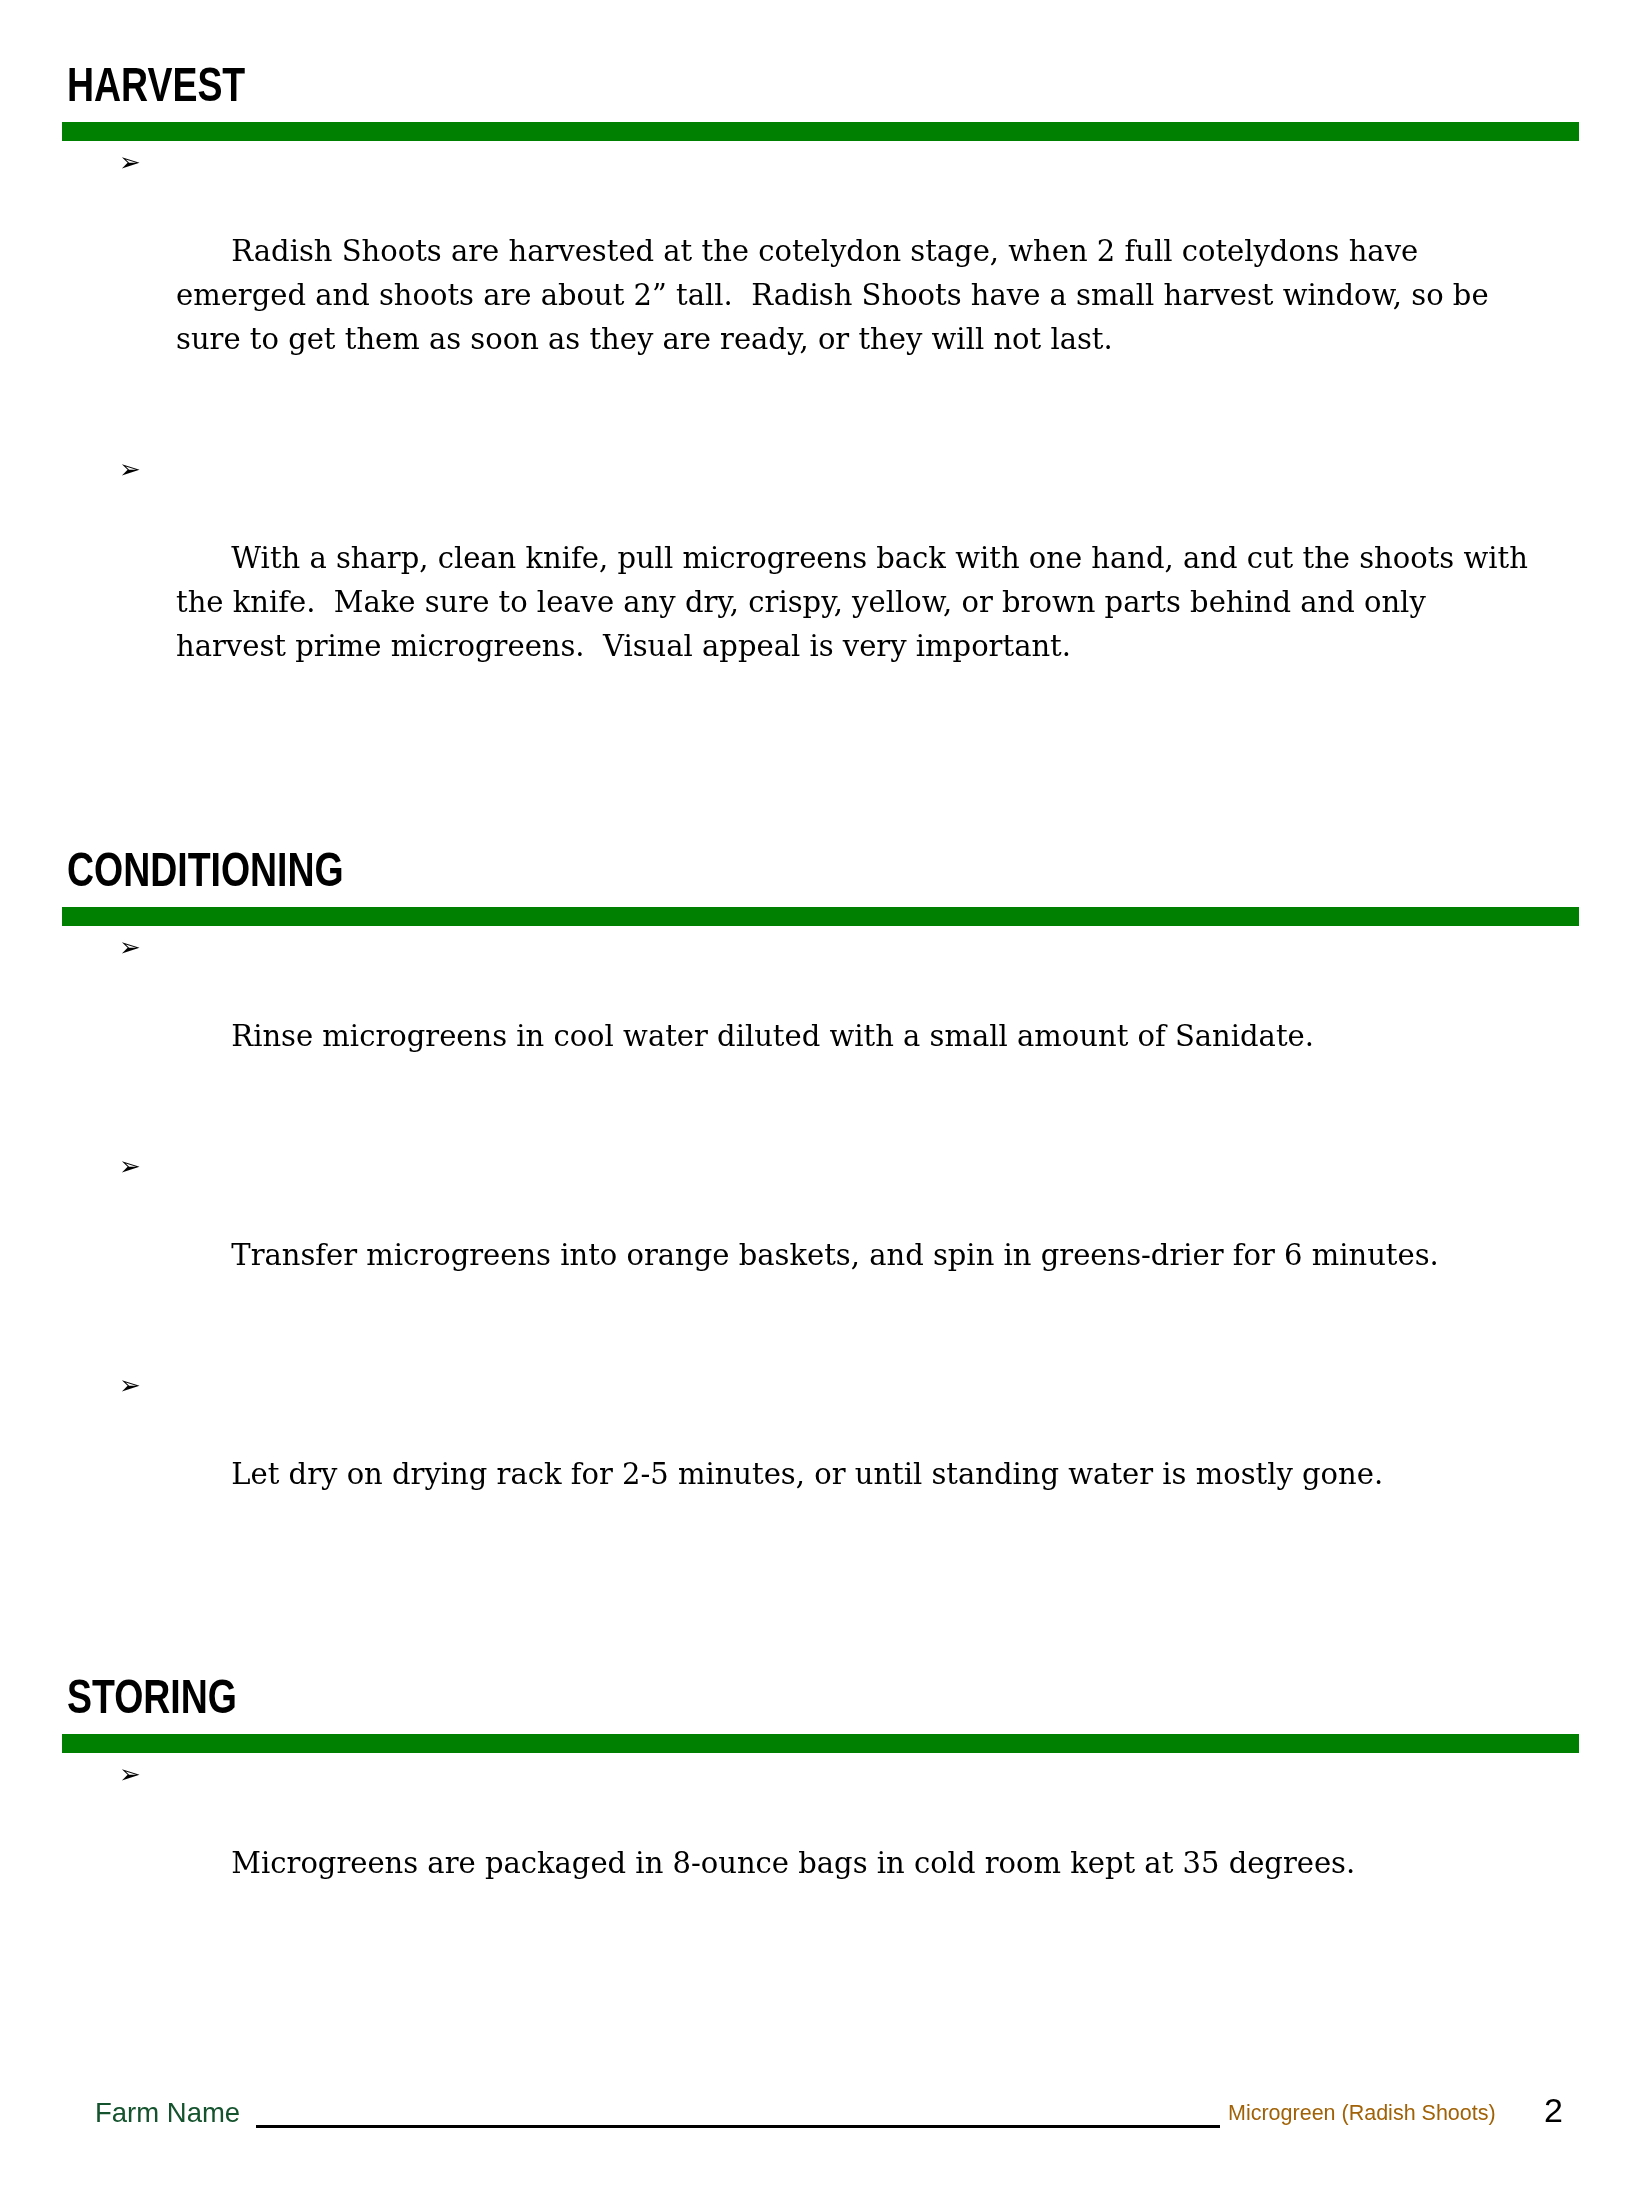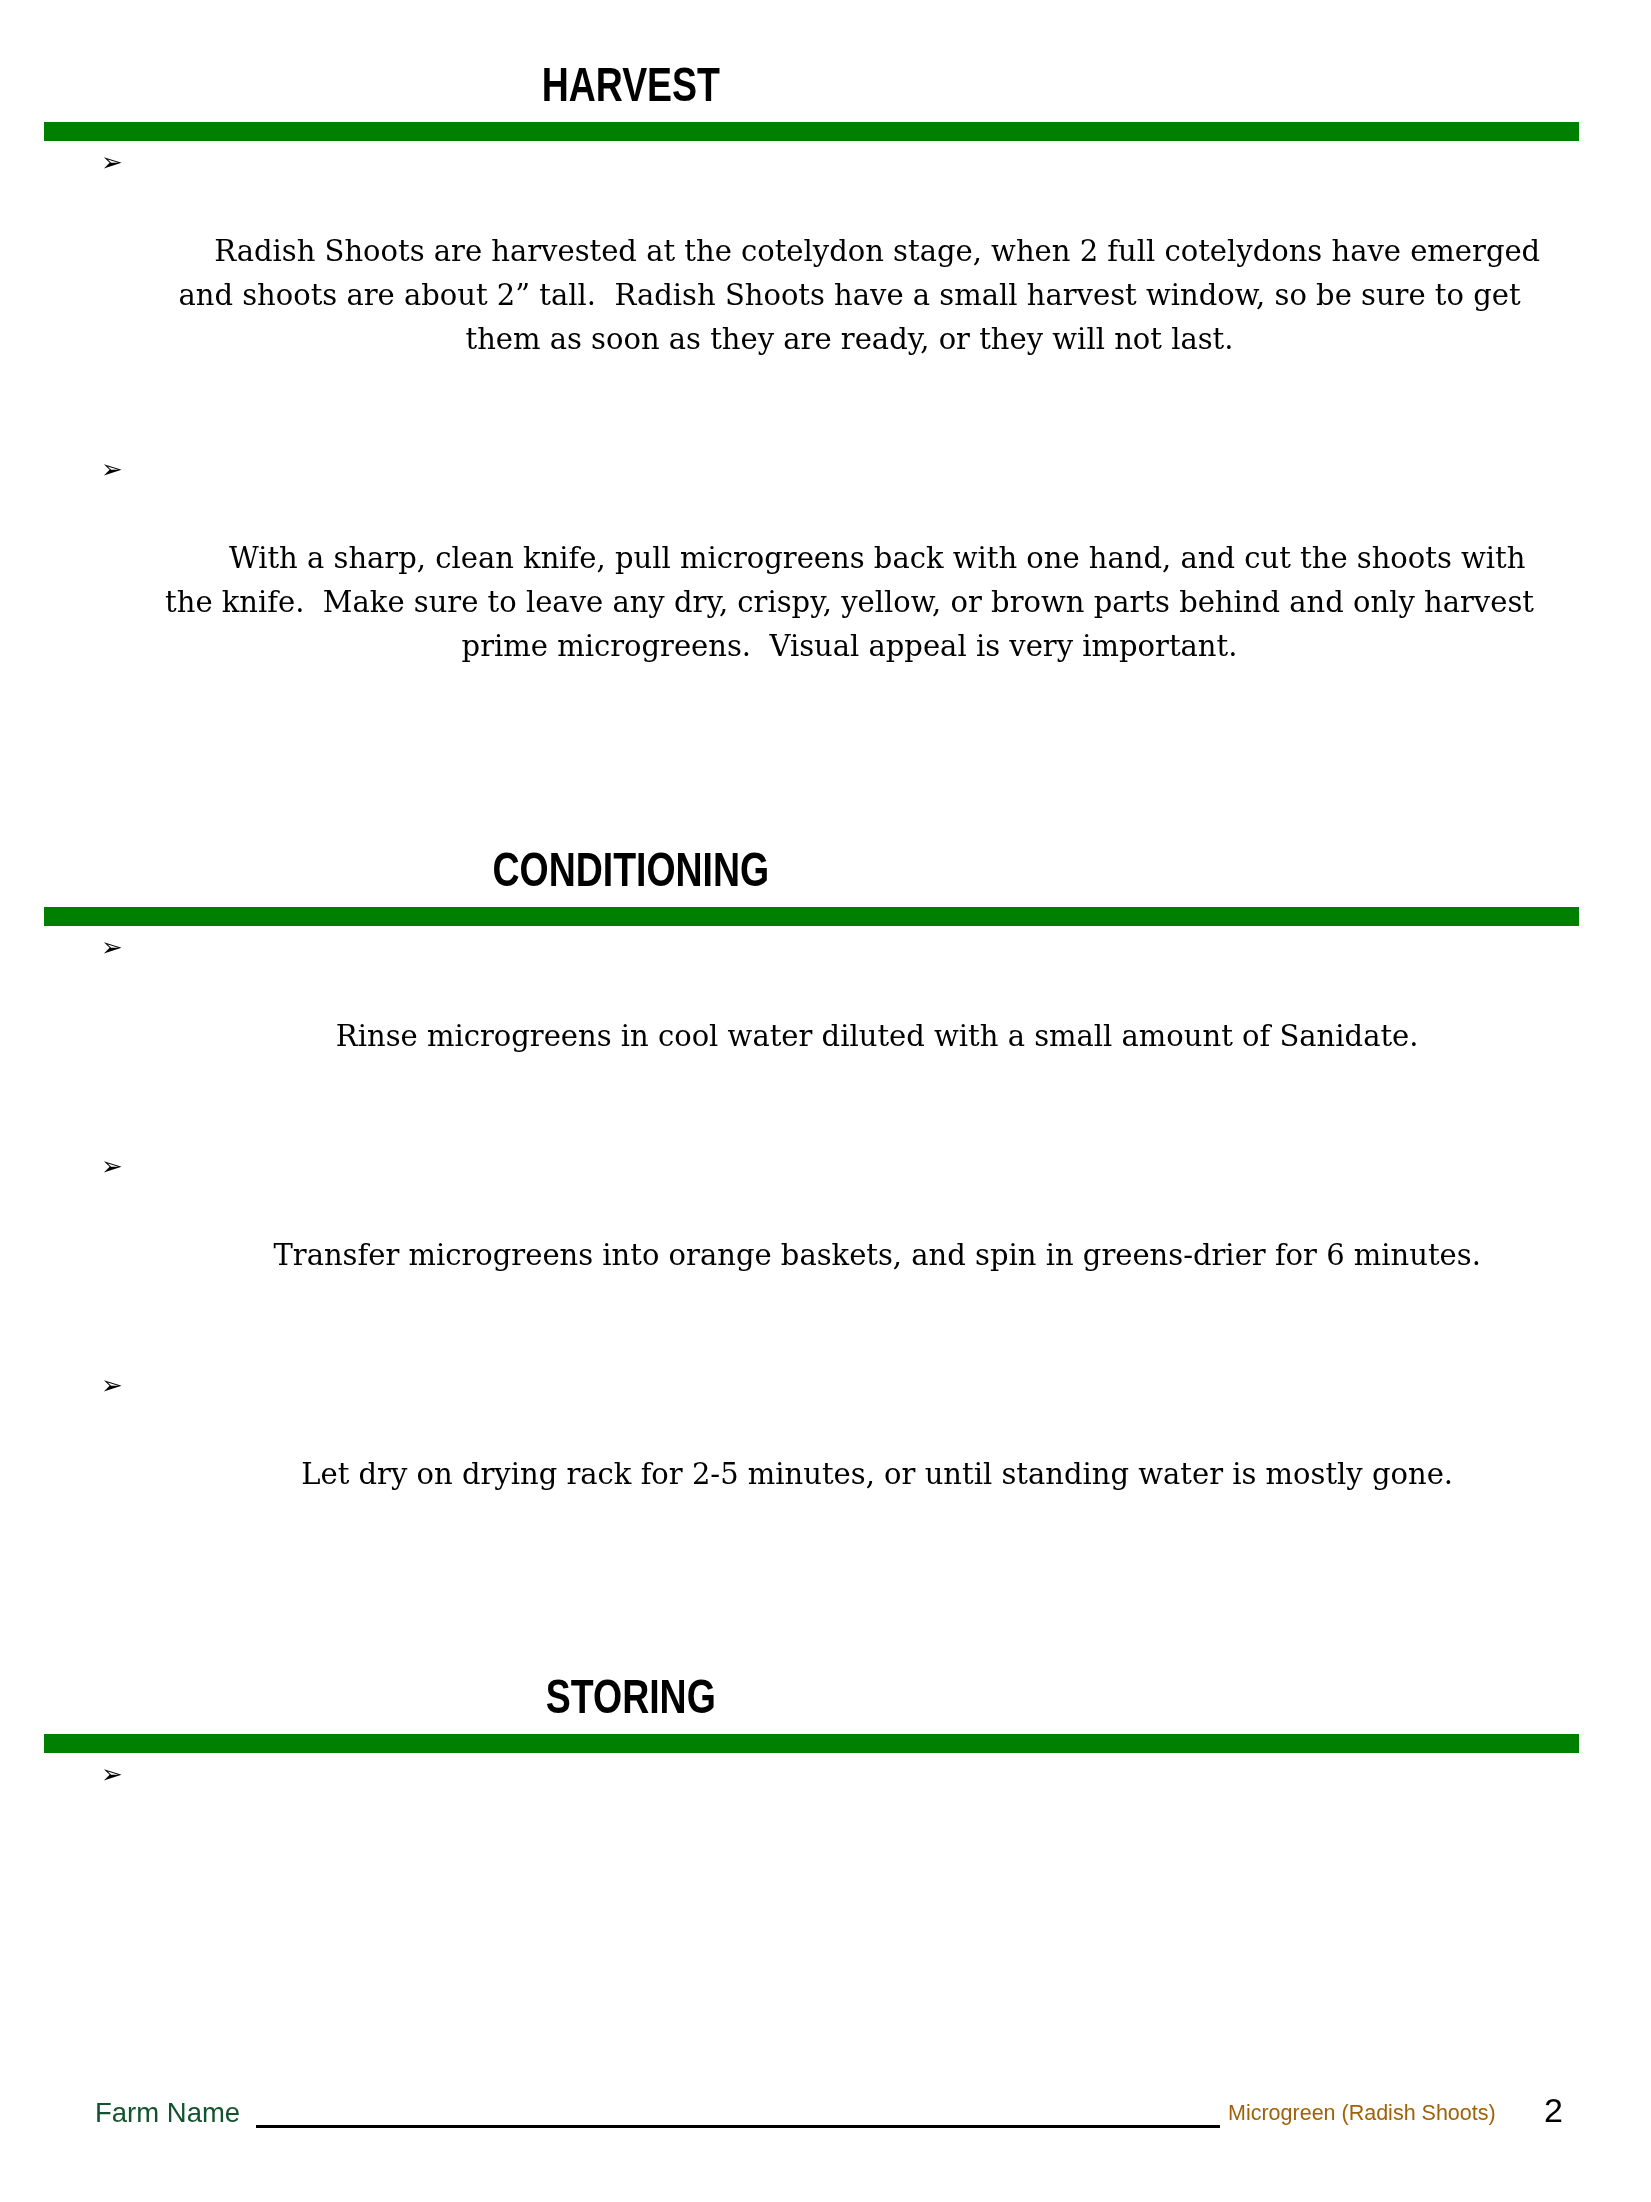--- a/index.html
+++ b/index.html
@@ -3,24 +3,23 @@
 <meta charset="utf-8">
 <style>
   * { margin: 0; padding: 0; box-sizing: border-box; }
   html, body { background: #ffffff; }
   .page {
     position: relative;
     width: 1579px;
     height: 2203px;
     background: #ffffff;
     overflow: hidden;
-    padding: 0 38px 0 44px;
+    padding: 0 38px 0 62px;
     font-family: "DejaVu Serif", serif;
     color: #000000;
-    text-align: center;
   }
   .section-title {
     font-family: "Liberation Sans", sans-serif;
     font-weight: 700;
     font-size: 48px;
     line-height: 1.0;
     color: #000000;
     letter-spacing: 0px;
     transform: scaleX(0.78);
     transform-origin: left center;
@@ -136,20 +135,21 @@
       <span class="bullet-arrow">➢</span>
       <span>Let dry on drying rack for 2-5 minutes, or until standing water is mostly gone.</span>
     </li>
   </ul>
 
   <h2 class="section-title title-storing">STORING</h2>
   <div class="green-bar" style="background: rgb(0, 128, 0);"></div>
   <ul class="bullet-list list-storing">
     <li>
       <span class="bullet-arrow">➢</span>
+      <span>Microgreens are packaged in 8-ounce bags in cold room kept at 35 degrees.</span>
     </li>
   </ul>
 
   <div class="footer">
     <span class="farm-name-label">Farm Name</span>
     <div class="farm-name-blank-line"></div>
     <span class="doc-label">Microgreen (Radish Shoots)</span>
     <span class="page-number">2</span>
   </div>
 

